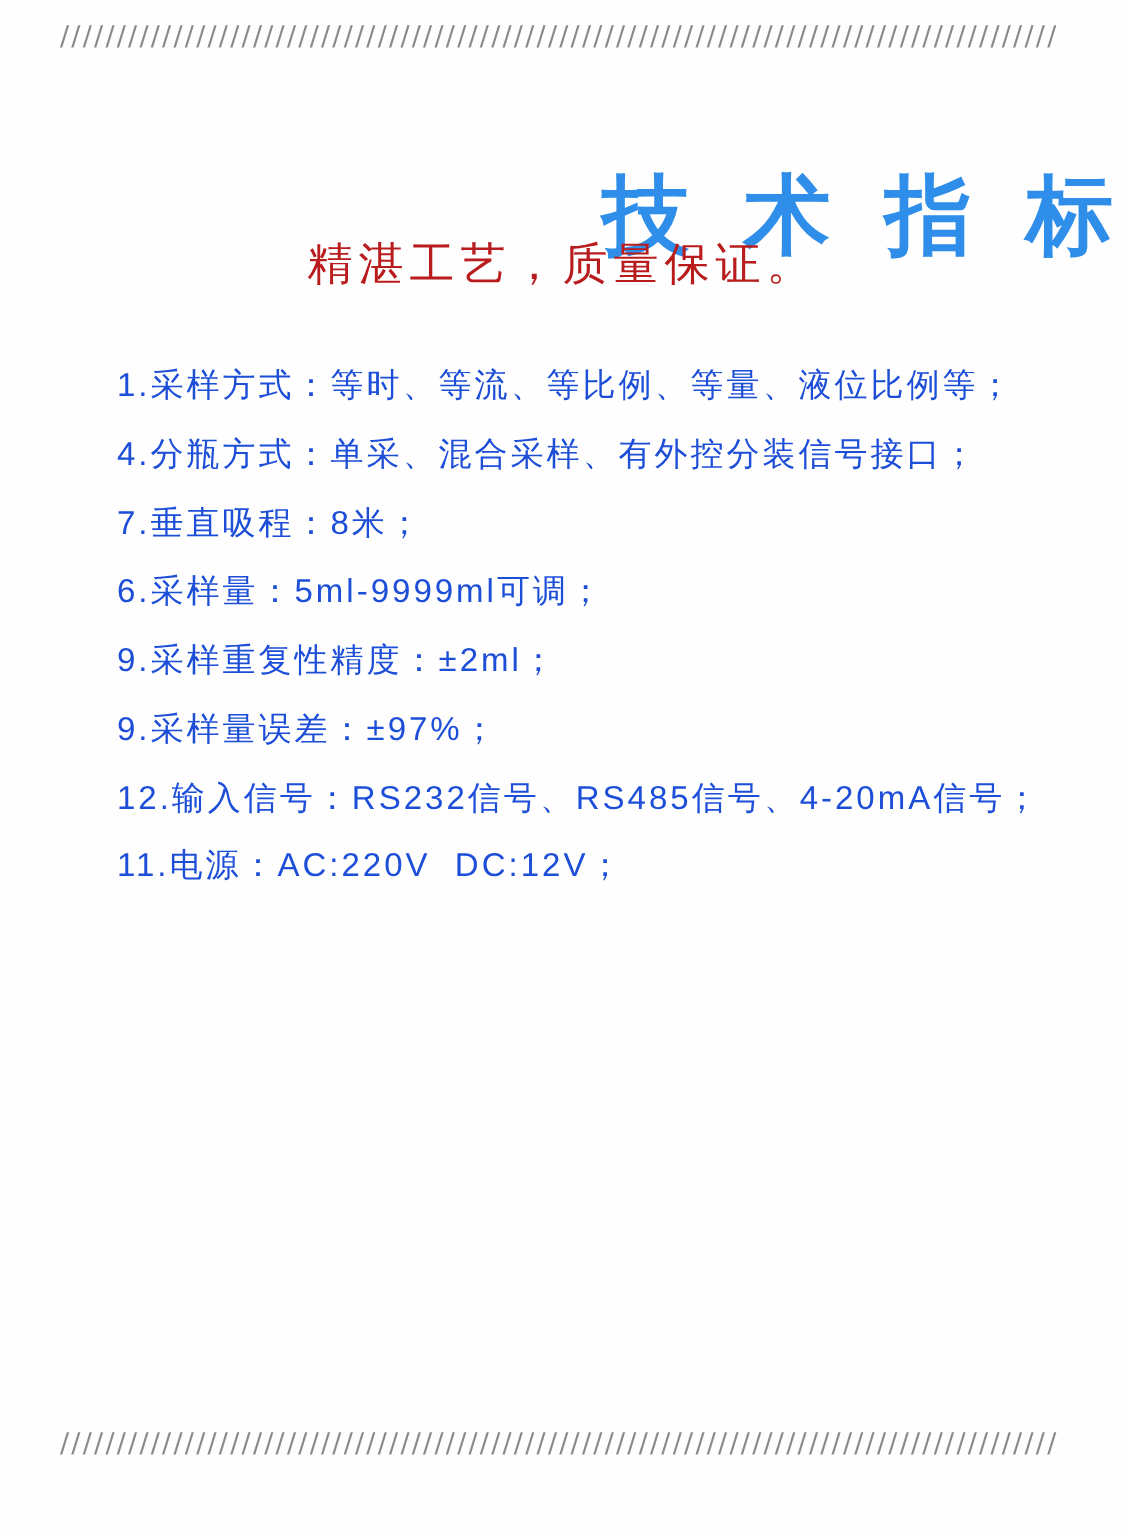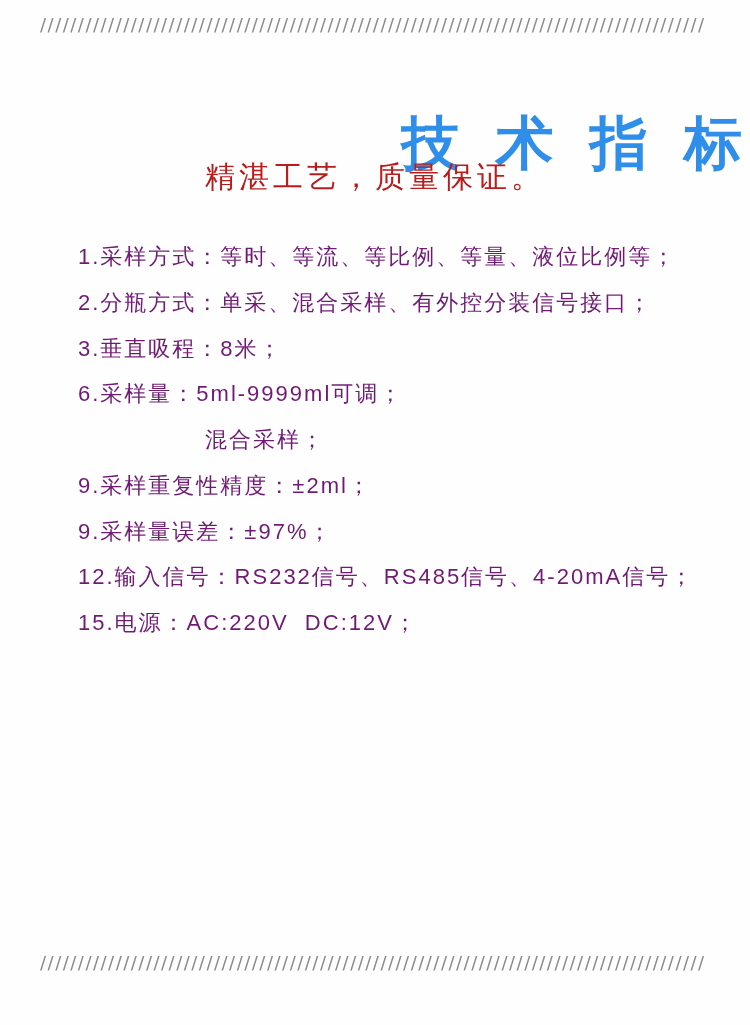--- a/index.html
+++ b/index.html
@@ -78,27 +78,26 @@
 <body>
 
 <div class="page" style="background: rgb(254, 254, 254);">
 
   <div class="hatch hatch-top" style="color: rgb(138, 138, 138);">////////////////////////////////////////////////////////////////////////////////////////</div>
 
   <h1 class="title" style="color: rgb(46, 142, 233);">技 术 指 标</h1>
 
   <div class="subtitle" style="color: #b91c1c;">精湛工艺，质量保证。</div>
 
-  <div class="spec-list" style="color: #701a75;">
+  <div class="spec-list" style="color: #1d4ed8;">
       <div class="spec-line">1.采样方式：等时、等流、等比例、等量、液位比例等；</div>
-      <div class="spec-line">2.分瓶方式：单采、混合采样、有外控分装信号接口；</div>
-      <div class="spec-line">3.垂直吸程：8米；</div>
+      <div class="spec-line">4.分瓶方式：单采、混合采样、有外控分装信号接口；</div>
+      <div class="spec-line">7.垂直吸程：8米；</div>
       <div class="spec-line">6.采样量：5ml-9999ml可调；</div>
-      <div class="spec-line cont">混合采样；</div>
       <div class="spec-line">9.采样重复性精度：±2ml；</div>
       <div class="spec-line">9.采样量误差：±97%；</div>
       <div class="spec-line">12.输入信号：RS232信号、RS485信号、4-20mA信号；</div>
-      <div class="spec-line">15.电源：AC:220V  DC:12V；</div>
+      <div class="spec-line">11.电源：AC:220V  DC:12V；</div>
     </div>
 
   <div class="hatch hatch-bottom" style="color: rgb(138, 138, 138);">////////////////////////////////////////////////////////////////////////////////////////</div>
 
 </div>
 
 </body></html>

